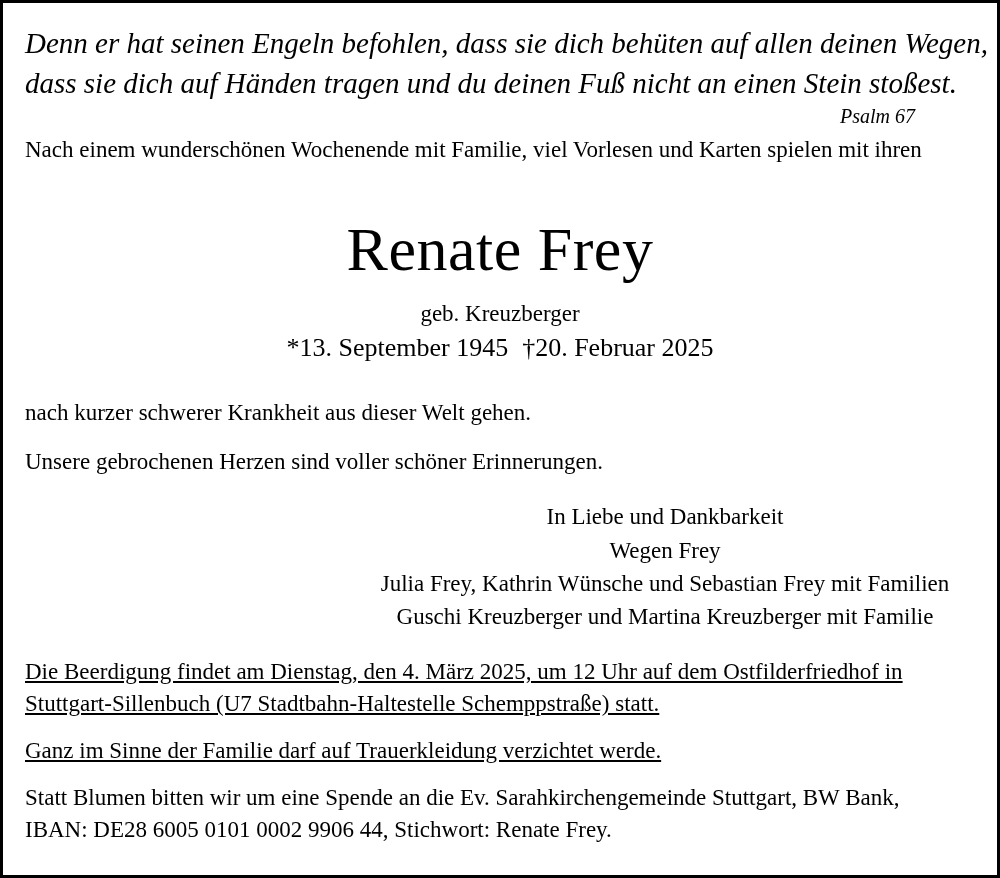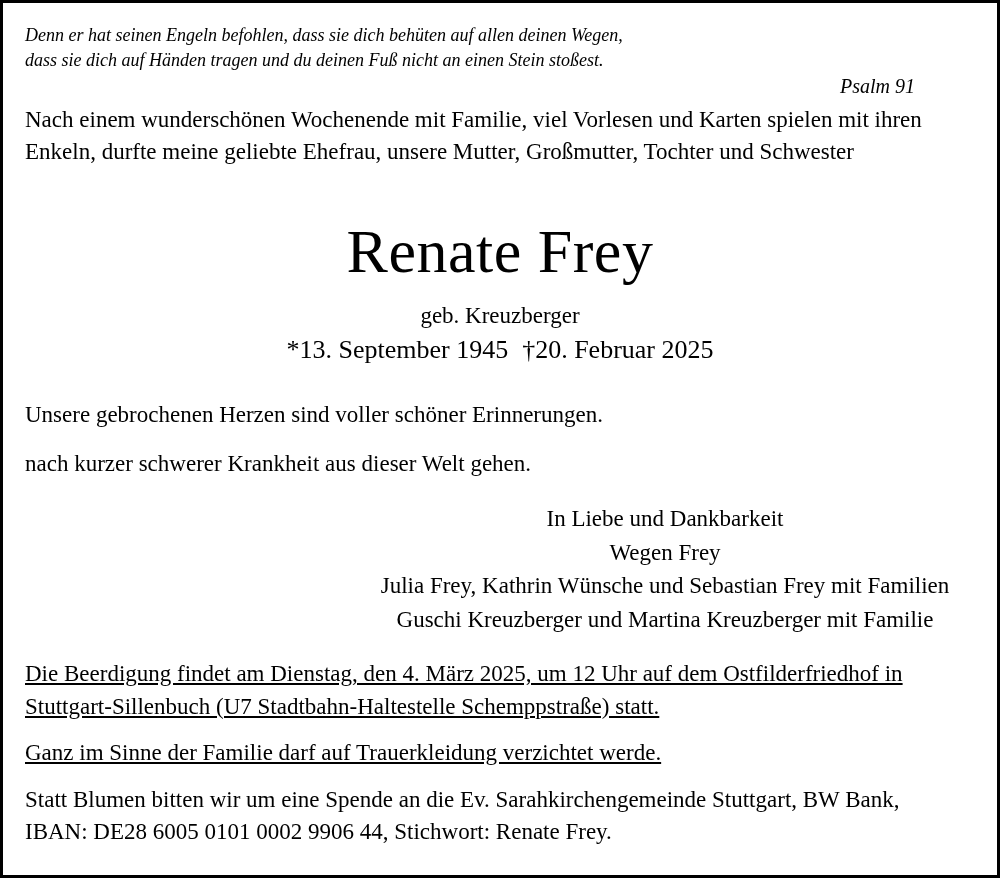--- a/index.html
+++ b/index.html
@@ -17,21 +17,21 @@
   .obituary {
     box-sizing: border-box;
     width: 1000px;
     height: 878px;
     border: 3px solid #000000;
     padding: 20px 22px 10px 22px;
     display: block;
   }
   .verse {
     font-style: italic;
-    font-size: 18px;
+    font-size: 29px;
     line-height: 1.38;
     margin: 0 0 2px 0;
   }
   .verse-line {
     display: block;
     white-space: nowrap;
   }
   .verse-source {
     font-style: italic;
     font-size: 20px;
@@ -97,37 +97,36 @@
 </head>
 <body>
 
 <div class="obituary">
 
   <div class="verse">
     <span class="verse-line">Denn er hat seinen Engeln befohlen, dass sie dich behüten auf allen deinen Wegen,</span>
     <span class="verse-line">dass sie dich auf Händen tragen und du deinen Fuß nicht an einen Stein stoßest.</span>
   </div>
 
-  <div class="verse-source">Psalm 91</div>
+  <div class="verse-source">Psalm 67</div>
 
   <div class="intro">
     <span class="intro-line">Nach einem wunderschönen Wochenende mit Familie, viel Vorlesen und Karten spielen mit ihren</span>
-    <span class="intro-line">Enkeln, durfte meine geliebte Ehefrau, unsere Mutter, Großmutter, Tochter und Schwester</span>
   </div>
 
   <div class="name">Renate Frey</div>
 
   <div class="born-name">geb. Kreuzberger</div>
 
   <div class="dates">
     <span>*13. September 1945</span><span class="sep"></span><span>†20. Februar 2025</span>
   </div>
 
+  <div class="para">nach kurzer schwerer Krankheit aus dieser Welt gehen.</div>
   <div class="para">Unsere gebrochenen Herzen sind voller schöner Erinnerungen.</div>
-  <div class="para">nach kurzer schwerer Krankheit aus dieser Welt gehen.</div>
 
   <div class="family">
     <span class="family-line">In Liebe und Dankbarkeit</span>
     <span class="family-line">Wegen Frey</span>
     <span class="family-line">Julia Frey, Kathrin Wünsche und Sebastian Frey mit Familien</span>
     <span class="family-line">Guschi Kreuzberger und Martina Kreuzberger mit Familie</span>
   </div>
 
   <div class="para tight">
     <span class="para-line">Die Beerdigung findet am Dienstag, den 4. März 2025, um 12 Uhr auf dem Ostfilderfriedhof in</span>

